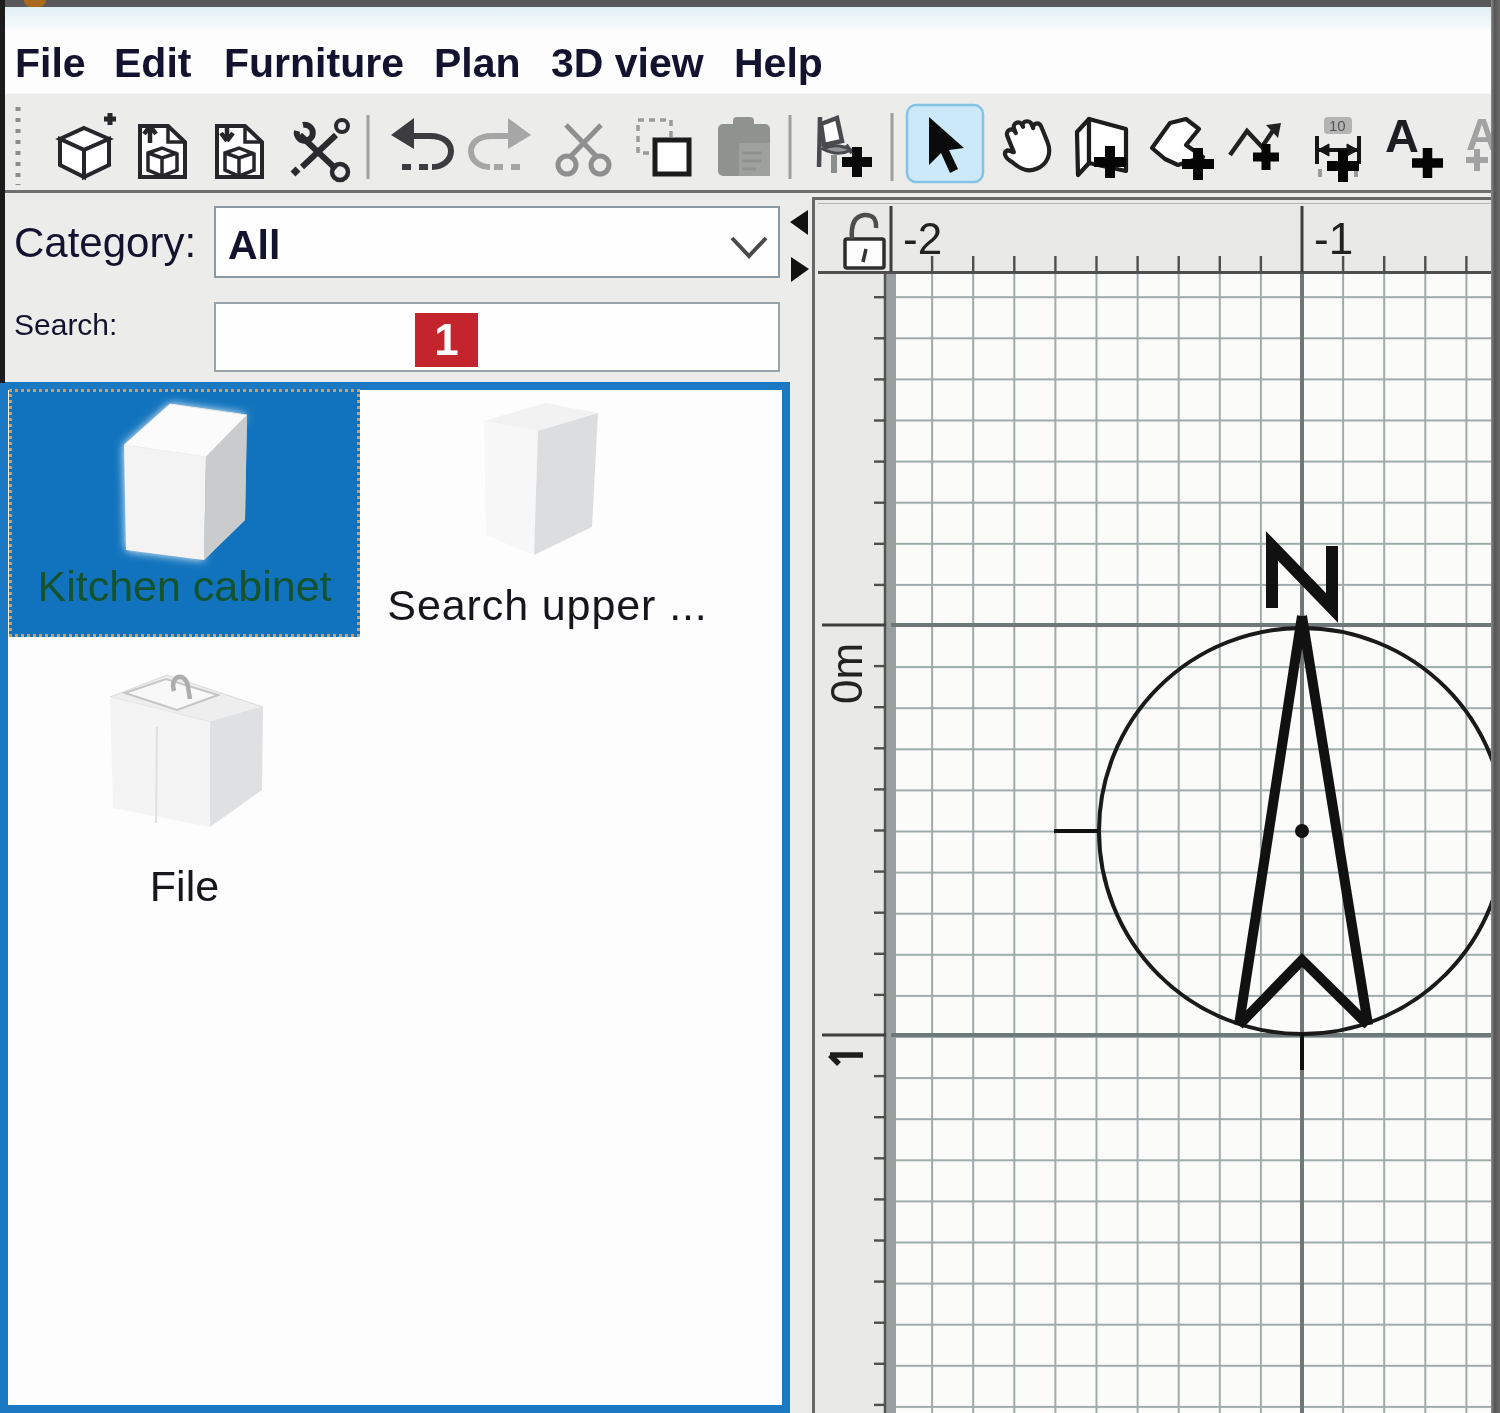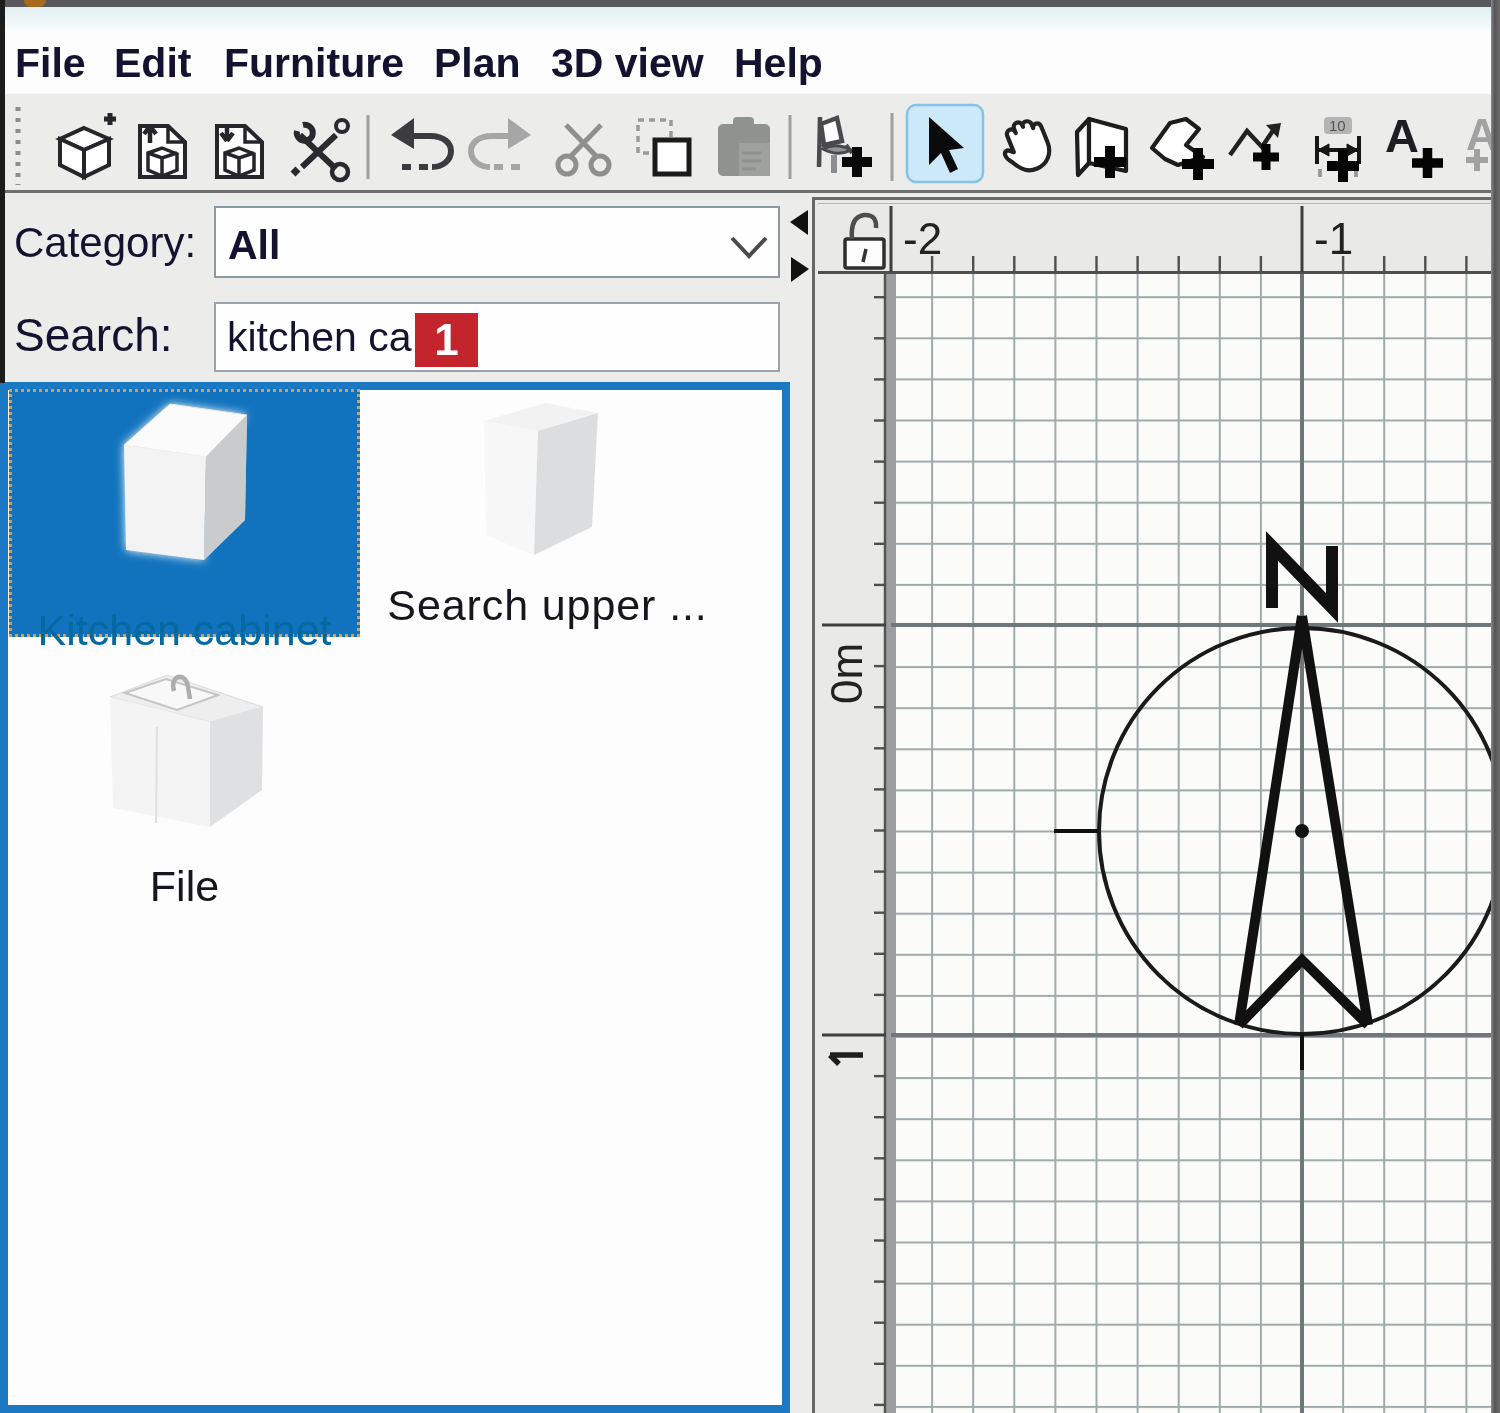--- a/index.html
+++ b/index.html
@@ -150,34 +150,33 @@
 
   <div class="abs" style="left:0;top:193px;width:812px;height:196px;background:#ececea;"></div>
 
   <div class="abs" style="left:14px;top:219px;color:#131330;font-size:42px;">Category:</div>
   <div class="abs" style="left:214px;top:206px;width:566px;height:72px;background:#fefefe;border:2px solid #8a9aa5;box-sizing:border-box;"></div>
   <div class="abs" style="left:228px;top:222px;color:#131330;font-size:41px;font-weight:bold;">All</div>
   <svg class="abs" style="left:726px;top:230px;" width="46" height="34" viewBox="0 0 46 34">
     <polyline points="6,8 23,26 40,8" fill="none" stroke="#4a4a4a" stroke-width="4"></polyline>
   </svg>
 
-  <div class="abs" style="left:14px;top:308px;color:#131330;font-size:46px;">Search:</div>
+  <div class="abs" style="left:14px;top:308px;color:#131330;font-size:30px;">Search:</div>
   <div class="abs" style="left:214px;top:302px;width:566px;height:70px;background:#fefefe;border:2px solid #9aa2aa;box-sizing:border-box;"></div>
-  <div class="abs" style="left:227px;top:314px;color:#131330;font-size:41px;">kitchen ca</div>
   <div class="abs" style="left:415px;top:313px;width:63px;height:54px;background:#c4252c;color:#fff;font-size:44px;font-weight:bold;text-align:center;line-height:54px;">1</div>
 
   <svg class="abs" style="left:785px;top:205px;" width="28" height="80" viewBox="0 0 28 80">
     <polygon points="23,5 5,17 23,30" fill="#111"></polygon>
     <polygon points="6,52 24,64 6,77" fill="#111"></polygon>
   </svg>
 
   <div class="abs" style="left:0px;top:382px;width:790px;height:1031px;background:#fdfdfd;border:8px solid #1a79c2;box-sizing:border-box;"></div>
 
   <div class="abs" style="left:9px;top:389px;width:351px;height:248px;background:#1173bd;outline:3px dotted #c8a06a;outline-offset:-3px;"></div>
-  <div class="abs" style="left:9px;top:606px;width:351px;height:48px;color:#0369a1;font-size:43px;text-align:center;">Kitchen cabinet</div>
+  <div class="abs" style="left:9px;top:562px;width:351px;height:48px;color:#14532d;font-size:43px;text-align:center;">Kitchen cabinet</div>
 
   <svg class="abs" style="left:110px;top:395px;" width="160" height="175" viewBox="0 0 160 175">
     <defs>
         <filter id="wglow" x="-30%" y="-30%" width="160%" height="160%">
       <feGaussianBlur stdDeviation="5"></feGaussianBlur>
         </filter>
       </defs>
     <polygon points="14,50 60,9 137,20 96,62 94,165 16,155" fill="#ffffff" filter="url(#wglow)"></polygon>
     <g>
       <polygon points="14,50 60,9 137,20 96,62" fill="#fbfbfb" stroke="#e8e8e8" stroke-width="1"></polygon>

